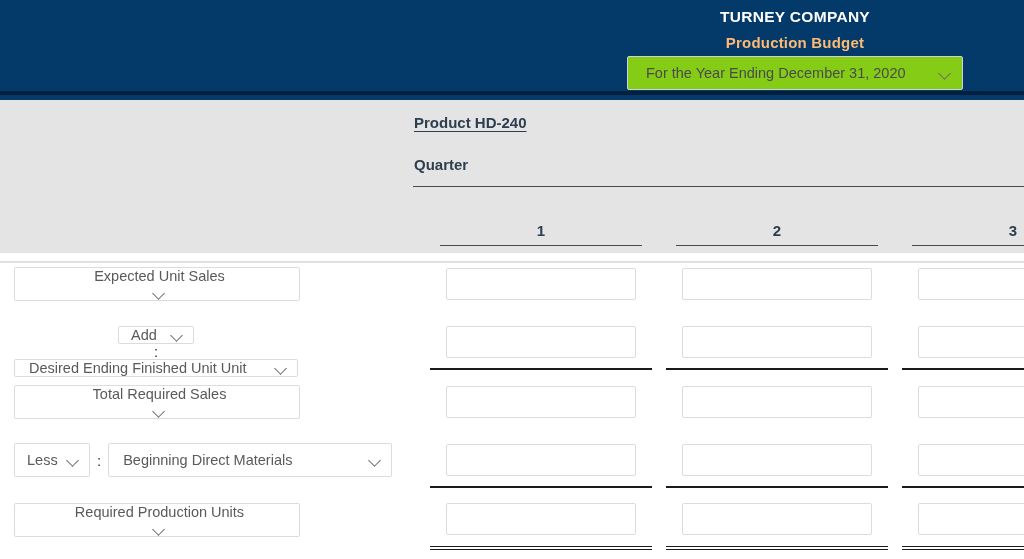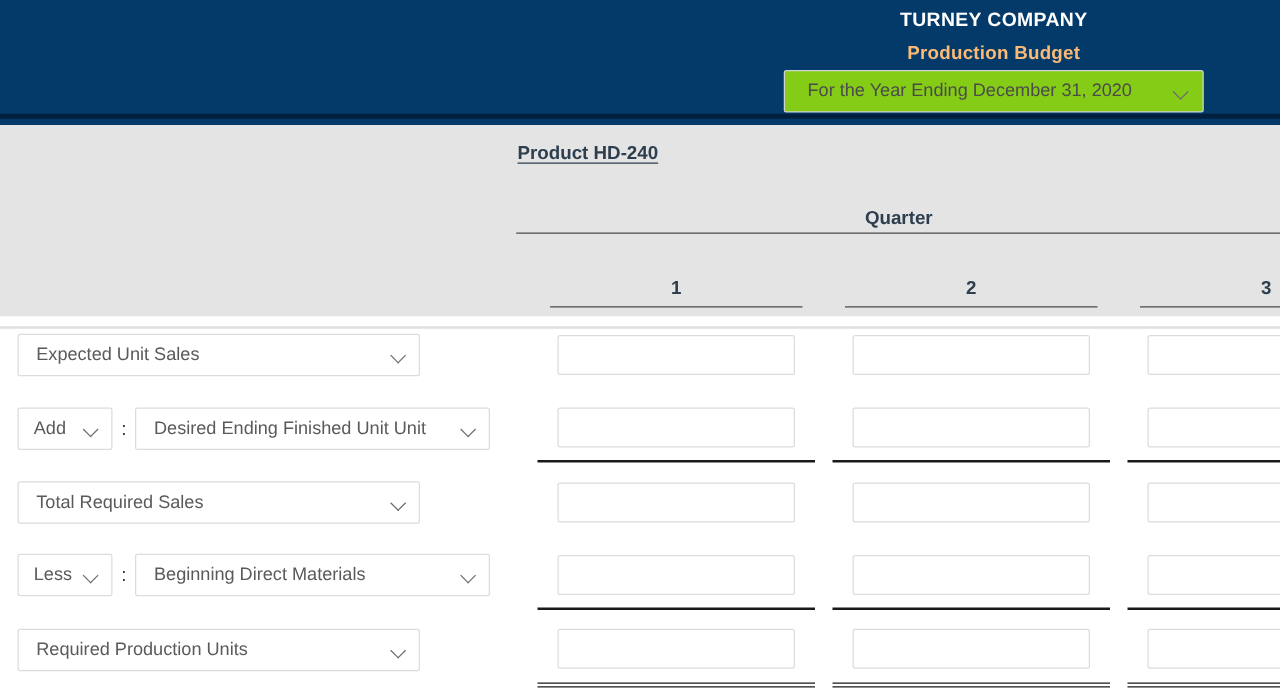--- a/index.html
+++ b/index.html
@@ -105,25 +105,24 @@
     font-size: 15px;
     font-weight: bold;
     color: #2d3e4e;
     text-decoration: underline;
     text-underline-offset: 3px;
   }
   .quarter-label {
     position: absolute;
     left: 414px; top: 156px;
     width: 610px;
-    text-align: center;
+    text-align: left;
     font-size: 15px;
     font-weight: bold;
     color: #2d3e4e;
-    margin-top: 10px;
   }
   .quarter-rule {
     position: absolute;
     left: 413px; top: 186px;
     width: 611px; height: 1px;
     background: #4a4a4a;
   }
   .colhead {
     position: absolute;
     top: 222px;
@@ -163,21 +162,21 @@
     font-size: 14.5px;
     color: #5a5a5a;
   }
   .sel .sel-text {
     flex: 1;
     white-space: nowrap;
     overflow: hidden;
   }
   .sel-small { width: 76px; padding-left: 12px; }
   .sel-wide  { width: 284px; }
-  .sel-full  { width: 322px; }
+  .sel-full  { width: 286px; flex-direction: column; }
   .colon {
     font-size: 15px;
     color: #333;
     margin: 0 7px;
     line-height: 1;
   }
 
   .cell-input {
     position: absolute;
     height: 32px;
@@ -231,21 +230,21 @@
   <div class="row-label" style="top:267px;">
     <div class="sel sel-full">
       <span class="sel-text">Expected Unit Sales</span>
       <span class="chev"></span>
     </div>
   </div>
   <div class="cell-input" style="left:446px; top:268px; width:190px;"></div>
   <div class="cell-input" style="left:682px; top:268px; width:190px;"></div>
   <div class="cell-input" style="left:918px; top:268px; width:190px;"></div>
 
-  <div class="row-label" style="top:326px;">
+  <div class="row-label" style="top:326px;flex-direction:column;">
     <div class="sel sel-small">
       <span class="sel-text">Add</span>
       <span class="chev"></span>
     </div>
     <span class="colon">:</span>
     <div class="sel sel-wide">
       <span class="sel-text">Desired Ending Finished Unit Unit</span>
       <span class="chev"></span>
     </div>
   </div>

